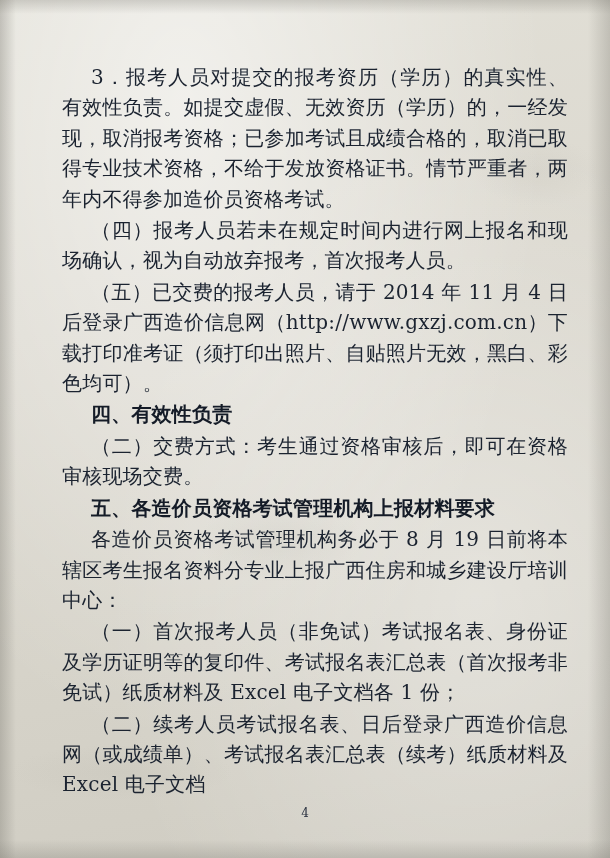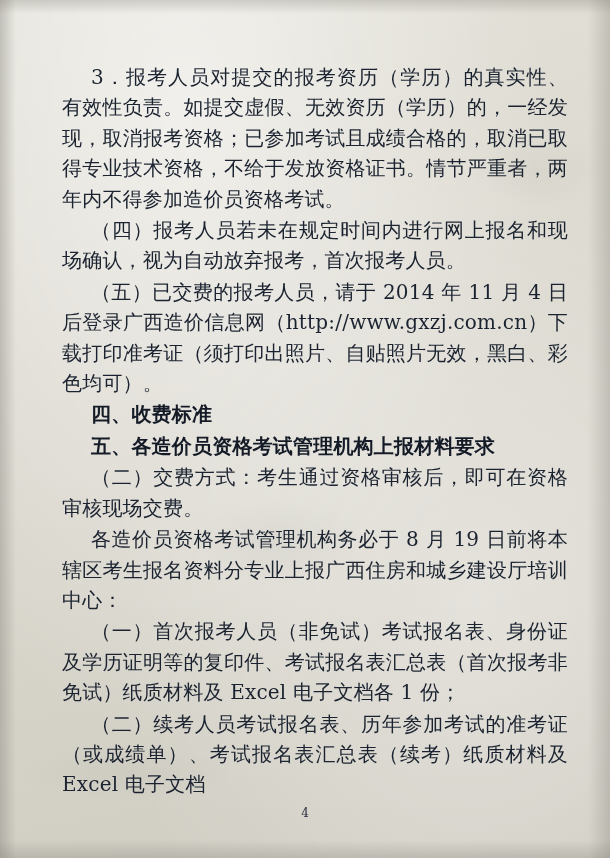--- a/index.html
+++ b/index.html
@@ -117,22 +117,22 @@
   <div class="edge-top"></div>
   <div class="edge-left"></div>
   <div class="edge-right"></div>
   <div class="edge-bottom"></div>
 
 
   <div id="content">
     <p class="para indent">3．报考人员对提交的报考资历（学历）的真实性、有效性负责。如提交虚假、无效资历（学历）的，一经发现，取消报考资格；已参加考试且成绩合格的，取消已取得专业技术资格，不给于发放资格证书。情节严重者，两年内不得参加造价员资格考试。</p>
     <p class="para indent">（四）报考人员若未在规定时间内进行网上报名和现场确认，视为自动放弃报考，首次报考人员。</p>
     <p class="para indent">（五）已交费的报考人员，请于 2014 年 11 月 4 日后登录广西造价信息网（http://www.gxzj.com.cn）下载打印准考证（须打印出照片、自贴照片无效，黑白、彩色均可）。</p>
-    <p class="para heading">四、收费标准</p>
+    <p class="para heading">四、有效性负责</p>
+    <p class="para indent">（二）交费方式：考生通过资格审核后，即可在资格审核现场交费。</p>
     <p class="para heading">五、各造价员资格考试管理机构上报材料要求</p>
-    <p class="para indent">（二）交费方式：考生通过资格审核后，即可在资格审核现场交费。</p>
     <p class="para indent">各造价员资格考试管理机构务必于 8 月 19 日前将本辖区考生报名资料分专业上报广西住房和城乡建设厅培训中心：</p>
     <p class="para indent">（一）首次报考人员（非免试）考试报名表、身份证及学历证明等的复印件、考试报名表汇总表（首次报考非免试）纸质材料及 Excel 电子文档各 1 份；</p>
-    <p class="para indent">（二）续考人员考试报名表、历年参加考试的准考证（或成绩单）、考试报名表汇总表（续考）纸质材料及 Excel 电子文档</p>
+    <p class="para indent">（二）续考人员考试报名表、日后登录广西造价信息网（或成绩单）、考试报名表汇总表（续考）纸质材料及 Excel 电子文档</p>
   </div>
 
   <div class="page-number">4</div>
 </div>
 
 </body></html>

